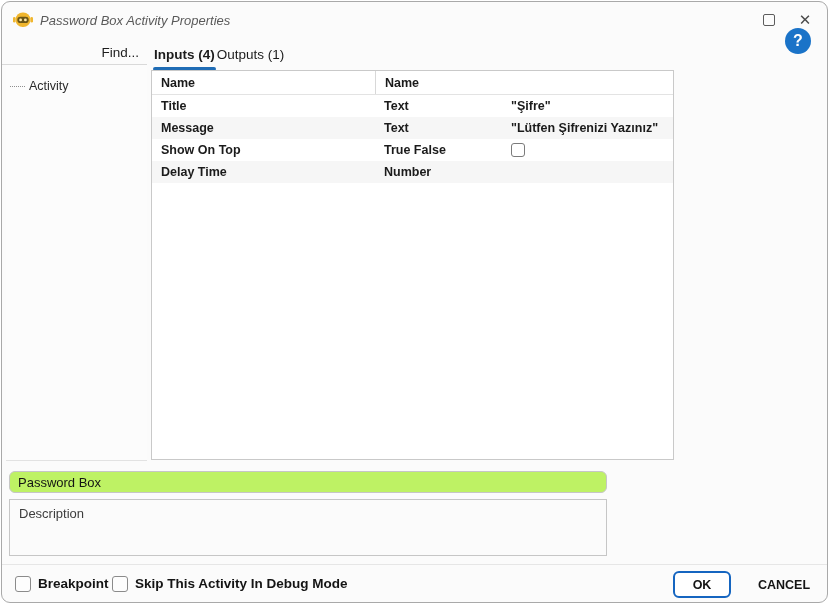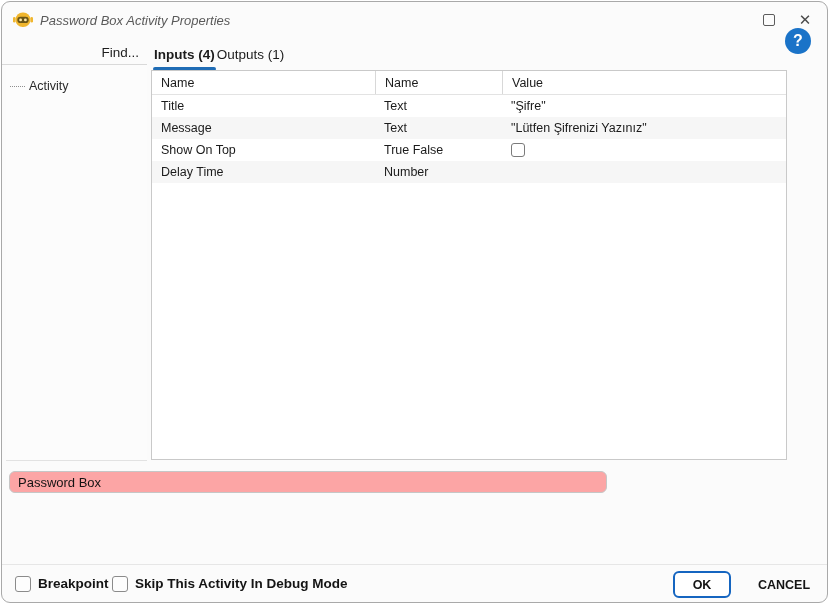--- a/index.html
+++ b/index.html
@@ -32,38 +32,38 @@
   .tree-dots{ width:15px; height:1px; border-bottom:1px dotted #8f8f8f; margin-right:4px; }
 
   
   .tabs{ position:absolute; left:151px; top:43px; display:flex; }
   .tab{ position:relative; font-size:13.5px; color:#1c1c1c; padding:2px 1px 6px 1px; cursor:pointer; }
   .tab.active{ font-weight:bold; }
   .tab.active::after{ content:""; position:absolute; left:0px; right:0px; bottom:-3px; height:4px;
                       border-radius:2px; background:#1f6cb5; }
 
   
-  .ptable{ position:absolute; left:149px; top:68px; width:636px; height:390px;
-           background:#fff; border:1px solid #c9c9c9; }
+  .ptable{ position:absolute; left:149px; top:68px; width:523px; height:390px;
+           background:#fff; border:1px solid #c9c9c9;font-weight:bold; }
   .thead{ display:flex; height:24px; font-size:12.5px; color:#1a1a1a; border-bottom:1px solid #e3e3e3; }
   .th{ display:flex; align-items:center; padding-left:9px; height:100%; cursor:default; }
   .th-name{ width:223px; }
   .th-type{ width:127px; border-left:1px solid #d8d8d8; }
   .th-value{ flex:1; border-left:1px solid #d8d8d8; }
   .trow{ display:flex; height:22px; align-items:center; font-size:12.5px; color:#1b1b1b; }
   .trow.alt{ background:#f6f6f6; }
   .td{ padding-left:9px; overflow:hidden; white-space:nowrap; }
   .td-name{ width:223px; }
   .td-type{ width:127px; }
   .td-value{ flex:1; display:flex; align-items:center; }
   .cell-checkbox{ width:14px; height:14px; border:1px solid #7b7b7b; border-radius:3px; background:#fff; cursor:pointer; }
 
   
   .name-input{ position:absolute; left:7px; top:469px; width:598px; height:22px;
-               border:1px solid #c6c6c6; border-radius:6px; background:#fca5a5; padding:0 8px;
+               border:1px solid #c6c6c6; border-radius:6px; background:#bef264; padding:0 8px;
                font-size:13px; color:#141414; outline:none; font-family:"Liberation Sans", sans-serif;}
   .desc-area{ position:absolute; left:7px; top:497px; width:598px; height:57px;
               border:1px solid #c6c6c6; background:#fbfbfb; resize:none; padding:6px 9px;
               font-size:13px; color:#2e2e2e; outline:none; font-family:"Liberation Sans", sans-serif;}
   .desc-area::placeholder{ color:#3d3d3d; opacity:1; }
 
   
   .footer{ position:absolute; left:0; right:0; bottom:0; height:38px; border-top:1px solid #e6e6e6; }
   .chk-group{ position:absolute; top:0; height:100%; display:flex; align-items:center; gap:7px; cursor:pointer;font-weight:bold; }
   .chk-breakpoint{ left:13px; }
@@ -114,21 +114,20 @@
 
   <div class="tabs">
     <div class="tab active">Inputs (4)</div>
     <div class="tab">Outputs (1)</div>
   </div>
 
   <div class="ptable">
     <div class="thead">
       <div class="th th-name">Name</div>
       <div class="th th-type">Name</div>
-      <div class="th th-value">Value</div>
     </div>
     <div id="tbody">
         <div class="trow">
           <div class="td td-name">Title</div>
           <div class="td td-type">Text</div>
           <div class="td td-value">
             <span>"Şifre"</span>
           </div>
         </div>
         <div class="trow alt">
@@ -149,20 +148,21 @@
           <div class="td td-name">Delay Time</div>
           <div class="td td-type">Number</div>
           <div class="td td-value">
             <span></span>
           </div>
         </div>
       </div>
   </div>
 
   <input class="name-input" value="Password Box" style="">
+  <textarea class="desc-area" placeholder="Description" style=""></textarea>
 
   <div class="footer">
     <div class="chk-group chk-breakpoint">
       <span class="chk-box"></span>
       <span class="chk-label">Breakpoint</span>
     </div>
     <div class="chk-group chk-skip">
       <span class="chk-box"></span>
       <span class="chk-label">Skip This Activity In Debug Mode</span>
     </div>

